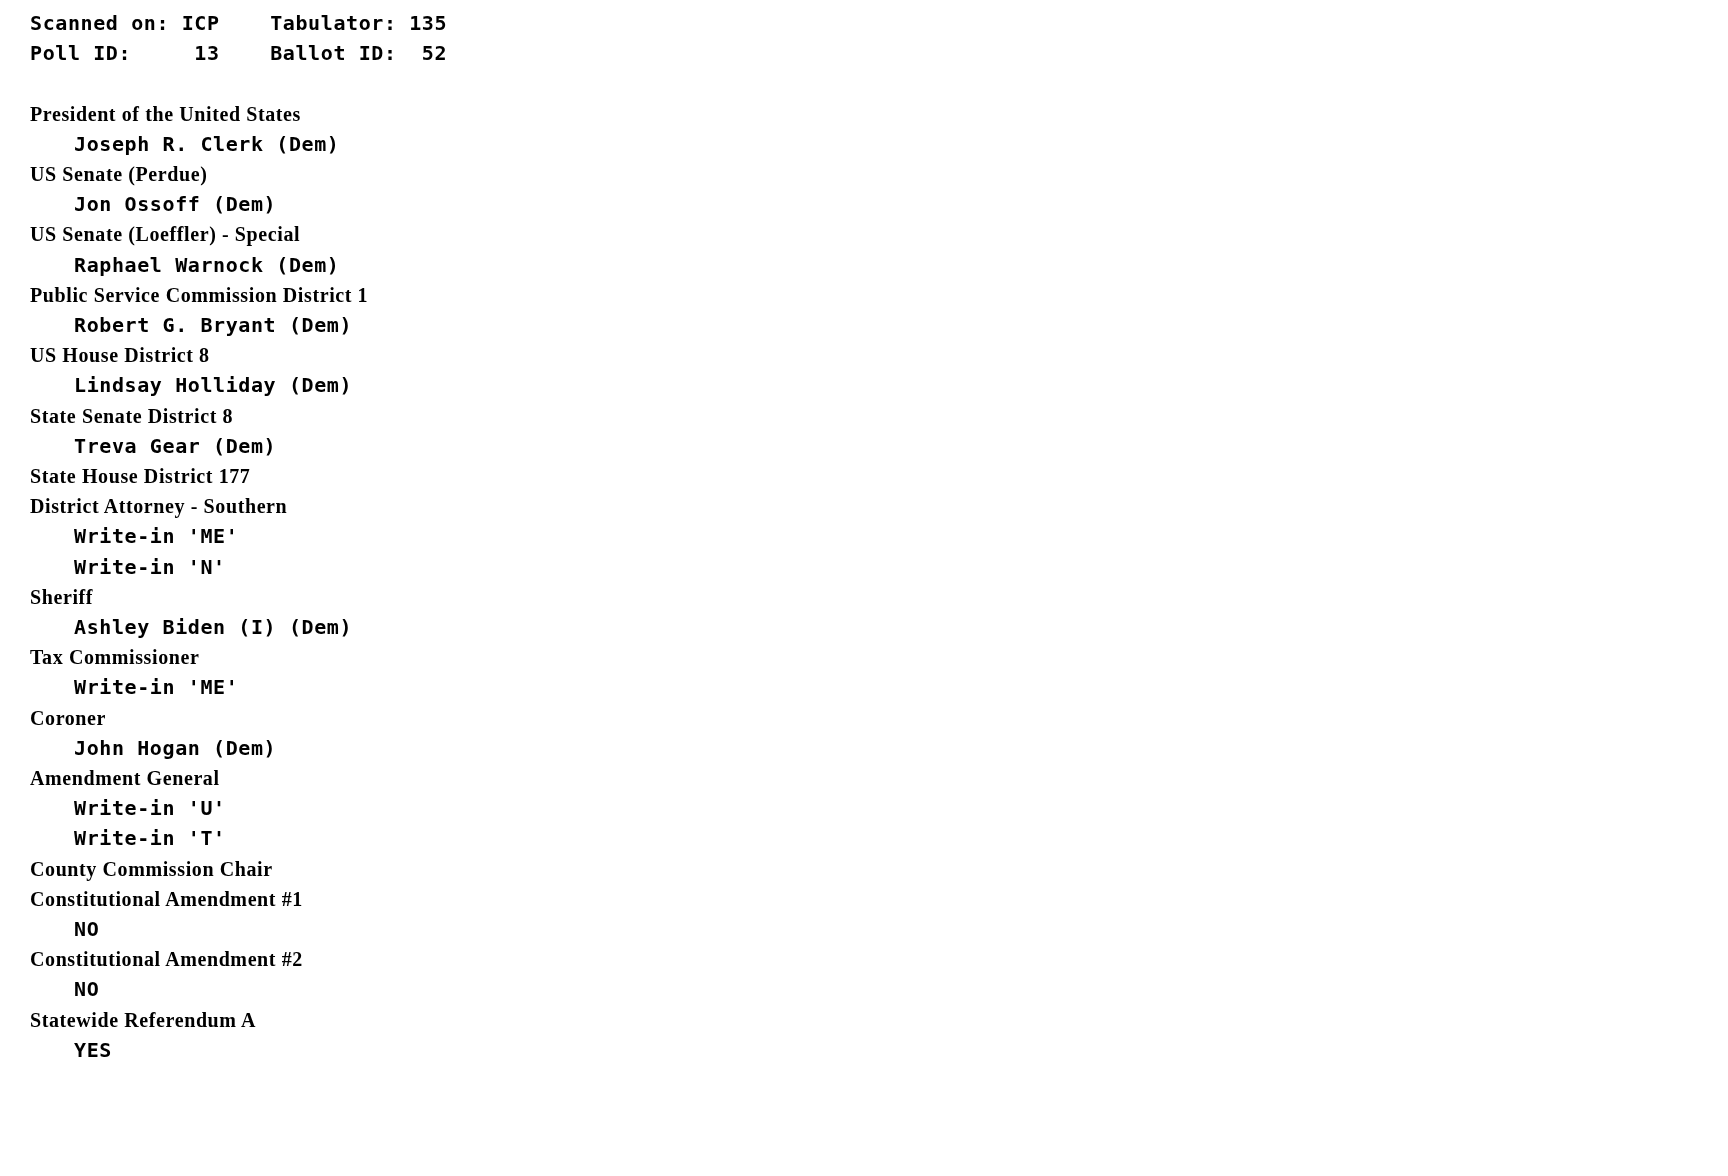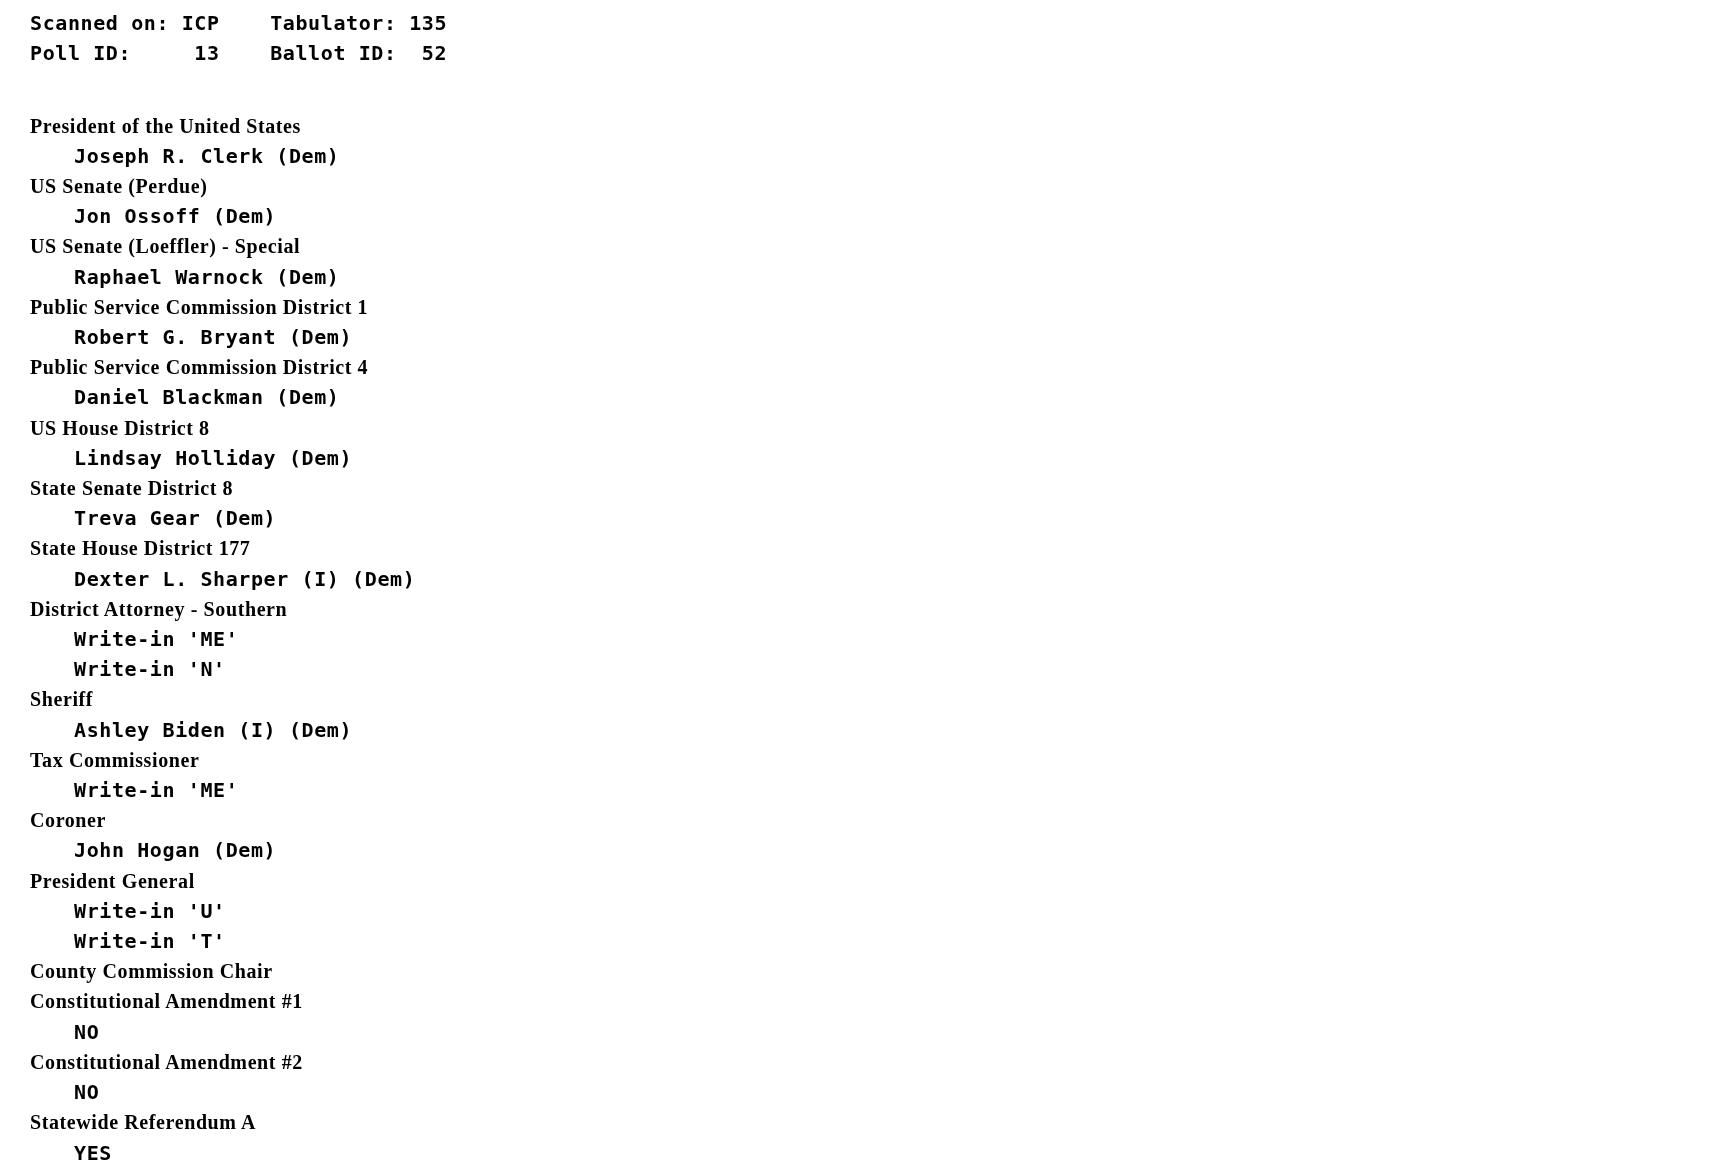--- a/index.html
+++ b/index.html
@@ -19,21 +19,21 @@
     box-sizing: border-box;
   }
   .line {
     font-size: 20px;
     line-height: 30.2px;
     font-weight: bold;
     letter-spacing: 0.6px;
     white-space: pre;
   }
   .header-block {
-    margin-bottom: 12px;
+    margin-bottom: 0;
   }
   .blank-line {
     height: 30.2px;
   }
   .contest-name {
     padding-left: 0;
     font-family: Liberation Serif, serif;
   }
   .selection {
     padding-left: 44px;
@@ -66,38 +66,33 @@
     <div>
       <div class="line contest-name">US Senate (Loeffler) - Special</div>
       <div class="line selection">Raphael Warnock (Dem)</div>
     </div>
 
     <div>
       <div class="line contest-name">Public Service Commission District 1</div>
       <div class="line selection">Robert G. Bryant (Dem)</div>
     </div>
 
-    <div>
-      <div class="line contest-name">Public Service Commission District 4</div>
-      <div class="line selection">Daniel Blackman (Dem)</div>
-    </div>
 
     <div>
       <div class="line contest-name">US House District 8</div>
       <div class="line selection">Lindsay Holliday (Dem)</div>
     </div>
 
     <div>
       <div class="line contest-name">State Senate District 8</div>
       <div class="line selection">Treva Gear (Dem)</div>
     </div>
 
     <div>
       <div class="line contest-name">State House District 177</div>
-      <div class="line selection">Dexter L. Sharper (I) (Dem)</div>
     </div>
 
     <div>
       <div class="line contest-name">District Attorney - Southern</div>
       <div class="line selection">Write-in 'ME'</div>
     </div>
 
     <div>
       <div class="line selection">Write-in 'N'</div>
     </div>
@@ -111,21 +106,21 @@
       <div class="line contest-name">Tax Commissioner</div>
       <div class="line selection">Write-in 'ME'</div>
     </div>
 
     <div>
       <div class="line contest-name">Coroner</div>
       <div class="line selection">John Hogan (Dem)</div>
     </div>
 
     <div>
-      <div class="line contest-name">President General</div>
+      <div class="line contest-name">Amendment General</div>
       <div class="line selection">Write-in 'U'</div>
     </div>
 
     <div>
       <div class="line selection">Write-in 'T'</div>
       <div class="line contest-name">County Commission Chair</div>
     </div>
 
     <div>
       <div class="line contest-name">Constitutional Amendment #1</div>

